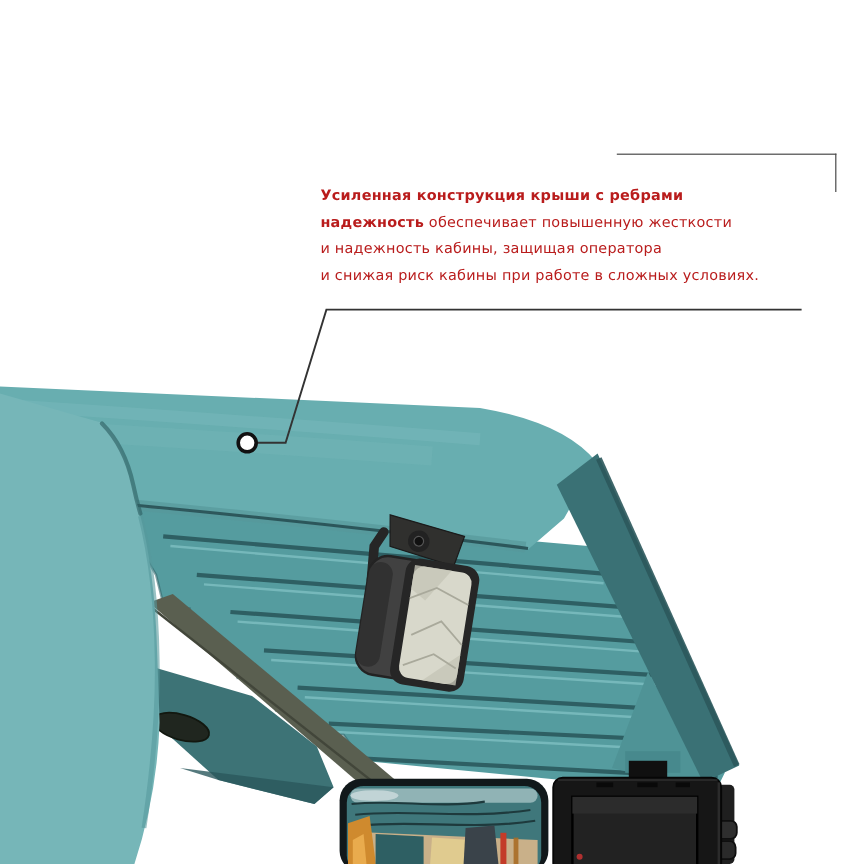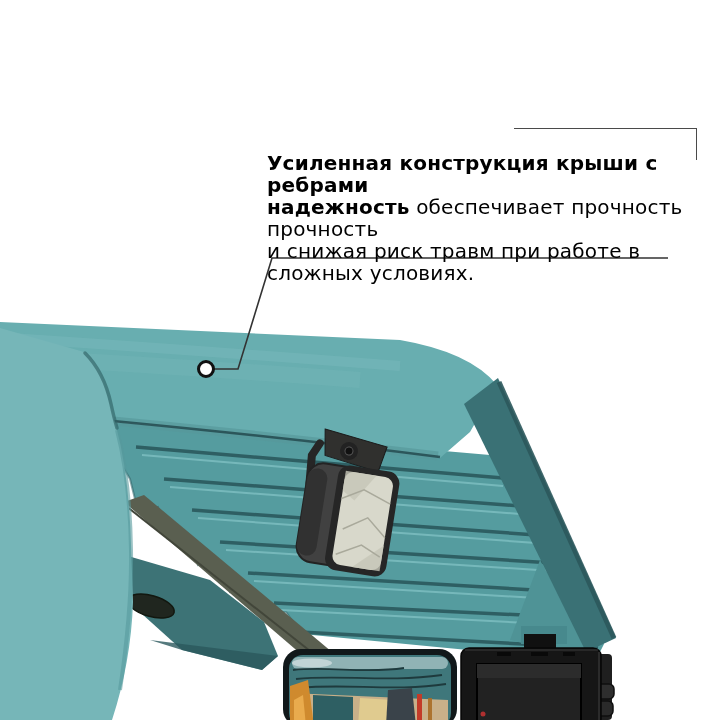--- a/index.html
+++ b/index.html
@@ -8,21 +8,21 @@
     overflow:hidden;font-family:"DejaVu Sans","Liberation Sans",sans-serif;
   }
   .machine-svg,.callout-svg{position:absolute;left:0;top:0;width:720px;height:720px;}
   .callout-svg{pointer-events:none;}
   .corner-bracket{
     position:absolute;left:514px;top:128px;width:182px;height:31px;
     border-top:1.5px solid #4a4a4a;border-right:1.5px solid #4a4a4a;
   }
   .annotation{
     position:absolute;left:267px;top:152px;width:440px;
-    font-size:20px;line-height:22px;color:#000000;letter-spacing:0.2px;
+    font-size:12px;line-height:22px;color:#b91c1c;letter-spacing:0.2px;
   }
   .annotation .b{font-weight:bold;}
 </style>
 </head>
 <body>
 
 <div class="stage">
 
   <svg class="machine-svg" viewBox="0 0 720 720">
 
@@ -131,17 +131,18 @@
 
   <svg class="callout-svg" viewBox="0 0 720 720">
     <polyline points="214,369 238,369 272,258 668,258" fill="none" stroke="#333333" stroke-width="1.6"></polyline>
     <circle cx="206" cy="369" r="7.5" fill="#ffffff" stroke="#111111" stroke-width="3"></circle>
   </svg>
 
   <div class="corner-bracket"></div>
 
   <div class="annotation">
     <div><span class="b">Усиленная конструкция крыши с ребрами</span></div>
-    <div><span class="b">надежность</span><span> обеспечивает прочность прочность</span></div>
-    <div>и снижая риск травм при работе в сложных условиях.</div>
+    <div><span class="b">надежность</span><span> обеспечивает повышенную жесткости</span></div>
+    <div>и надежность кабины, защищая оператора</div>
+    <div>и снижая риск кабины при работе в сложных условиях.</div>
   </div>
 
 </div>
 
 </body></html>

